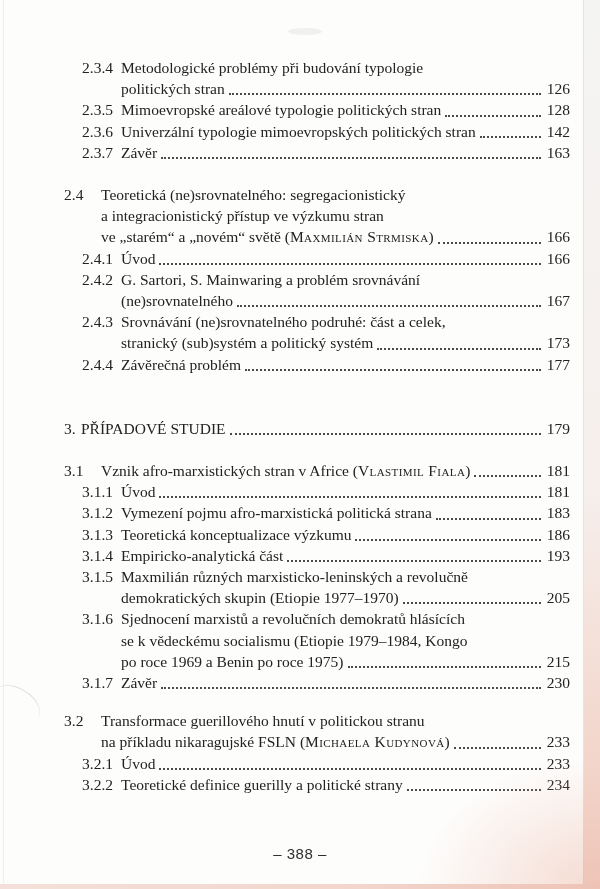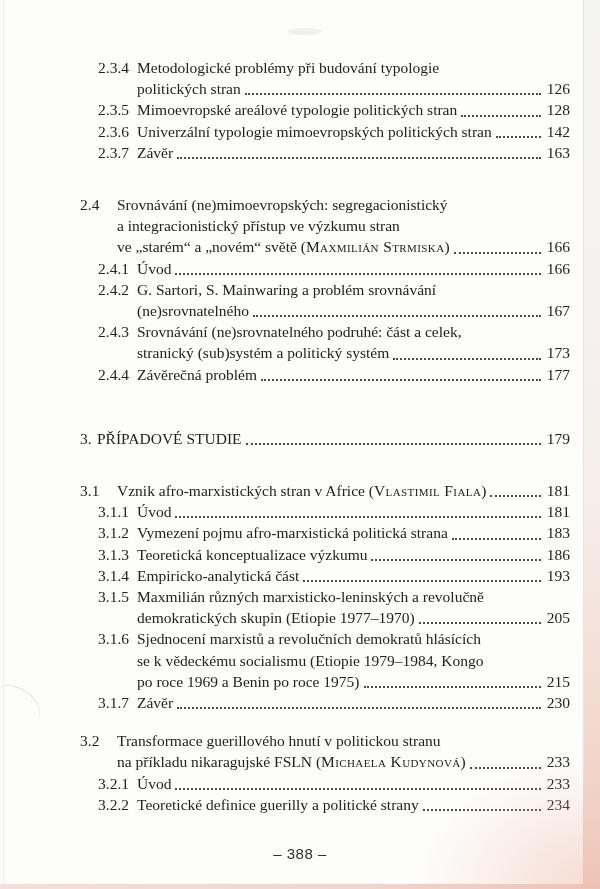--- a/index.html
+++ b/index.html
@@ -18,22 +18,22 @@
                       background:linear-gradient(to right, #f4e0da 0%, #f2d5cc 60%, #eec3b6 100%); }
   .corner-glow      { position:absolute; right:0; bottom:0; width:280px; height:210px;
                       background:radial-gradient(ellipse 260px 190px at 100% 100%, rgba(238,189,173,0.55), rgba(238,189,173,0) 70%); }
   .smudge-curve     { position:absolute; left:-10px; top:688px; width:52px; height:34px;
                       border-top:1px solid rgba(120,90,80,0.22); border-radius:50%;
                       transform:rotate(32deg); }
   .smudge-dot       { position:absolute; left:288px; top:28px; width:34px; height:7px;
                       background:rgba(150,150,150,0.12); border-radius:50%; }
 
   
-  .toc { position:absolute; left:16px; top:0; right:0; padding:57px 30px 0 0; }
-  .toc-section + .toc-section { margin-top:31px; }
+  .toc { position:absolute; left:0; top:0; right:0; padding:57px 30px 0 0; }
+  .toc-section + .toc-section { margin-top:21px; }
   .toc-section:nth-child(3) { margin-top:43px; }
   .toc-section:nth-child(5) { margin-top:17px; }
 
   .toc-row { display:flex; align-items:baseline; line-height:21.2px; font-size:15.5px; }
   .toc-row .num  { flex:none; white-space:pre; }
   .toc-row .txt  { flex:none; white-space:nowrap;text-align:right; }
   .toc-row .leader { flex:1 1 auto; min-width:10px; align-self:stretch;
                      border-bottom:2px dotted #4a4a4a; margin:0 3px 4px 4px; }
   .toc-row .page { flex:none; min-width:26px; text-align:right; white-space:nowrap; }
 
@@ -77,21 +77,21 @@
         <div class="toc-row lv3">
           <span class="num">2.3.7</span>
           <span class="txt"><span>Závěr</span></span>
           <span class="leader"></span>
           <span class="page">163</span>
         </div>
       </section>
       <section class="toc-section">
         <div class="toc-row lv2">
           <span class="num">2.4</span>
-          <span class="txt"><span>Srovnávání (ne)mimoevropských: segregacionistický</span></span>
+          <span class="txt"><span>Teoretická (ne)srovnatelného: segregacionistický</span></span>
         </div>
         <div class="toc-row lv2">
           <span class="num"></span>
           <span class="txt"><span>a integracionistický přístup ve výzkumu stran</span></span>
         </div>
         <div class="toc-row lv2">
           <span class="num"></span>
           <span class="txt"><span>ve „starém“ a „novém“ světě (</span><span class="sc">Maxmilián Strmiska</span><span>)</span></span>
           <span class="leader"></span>
           <span class="page">166</span>

